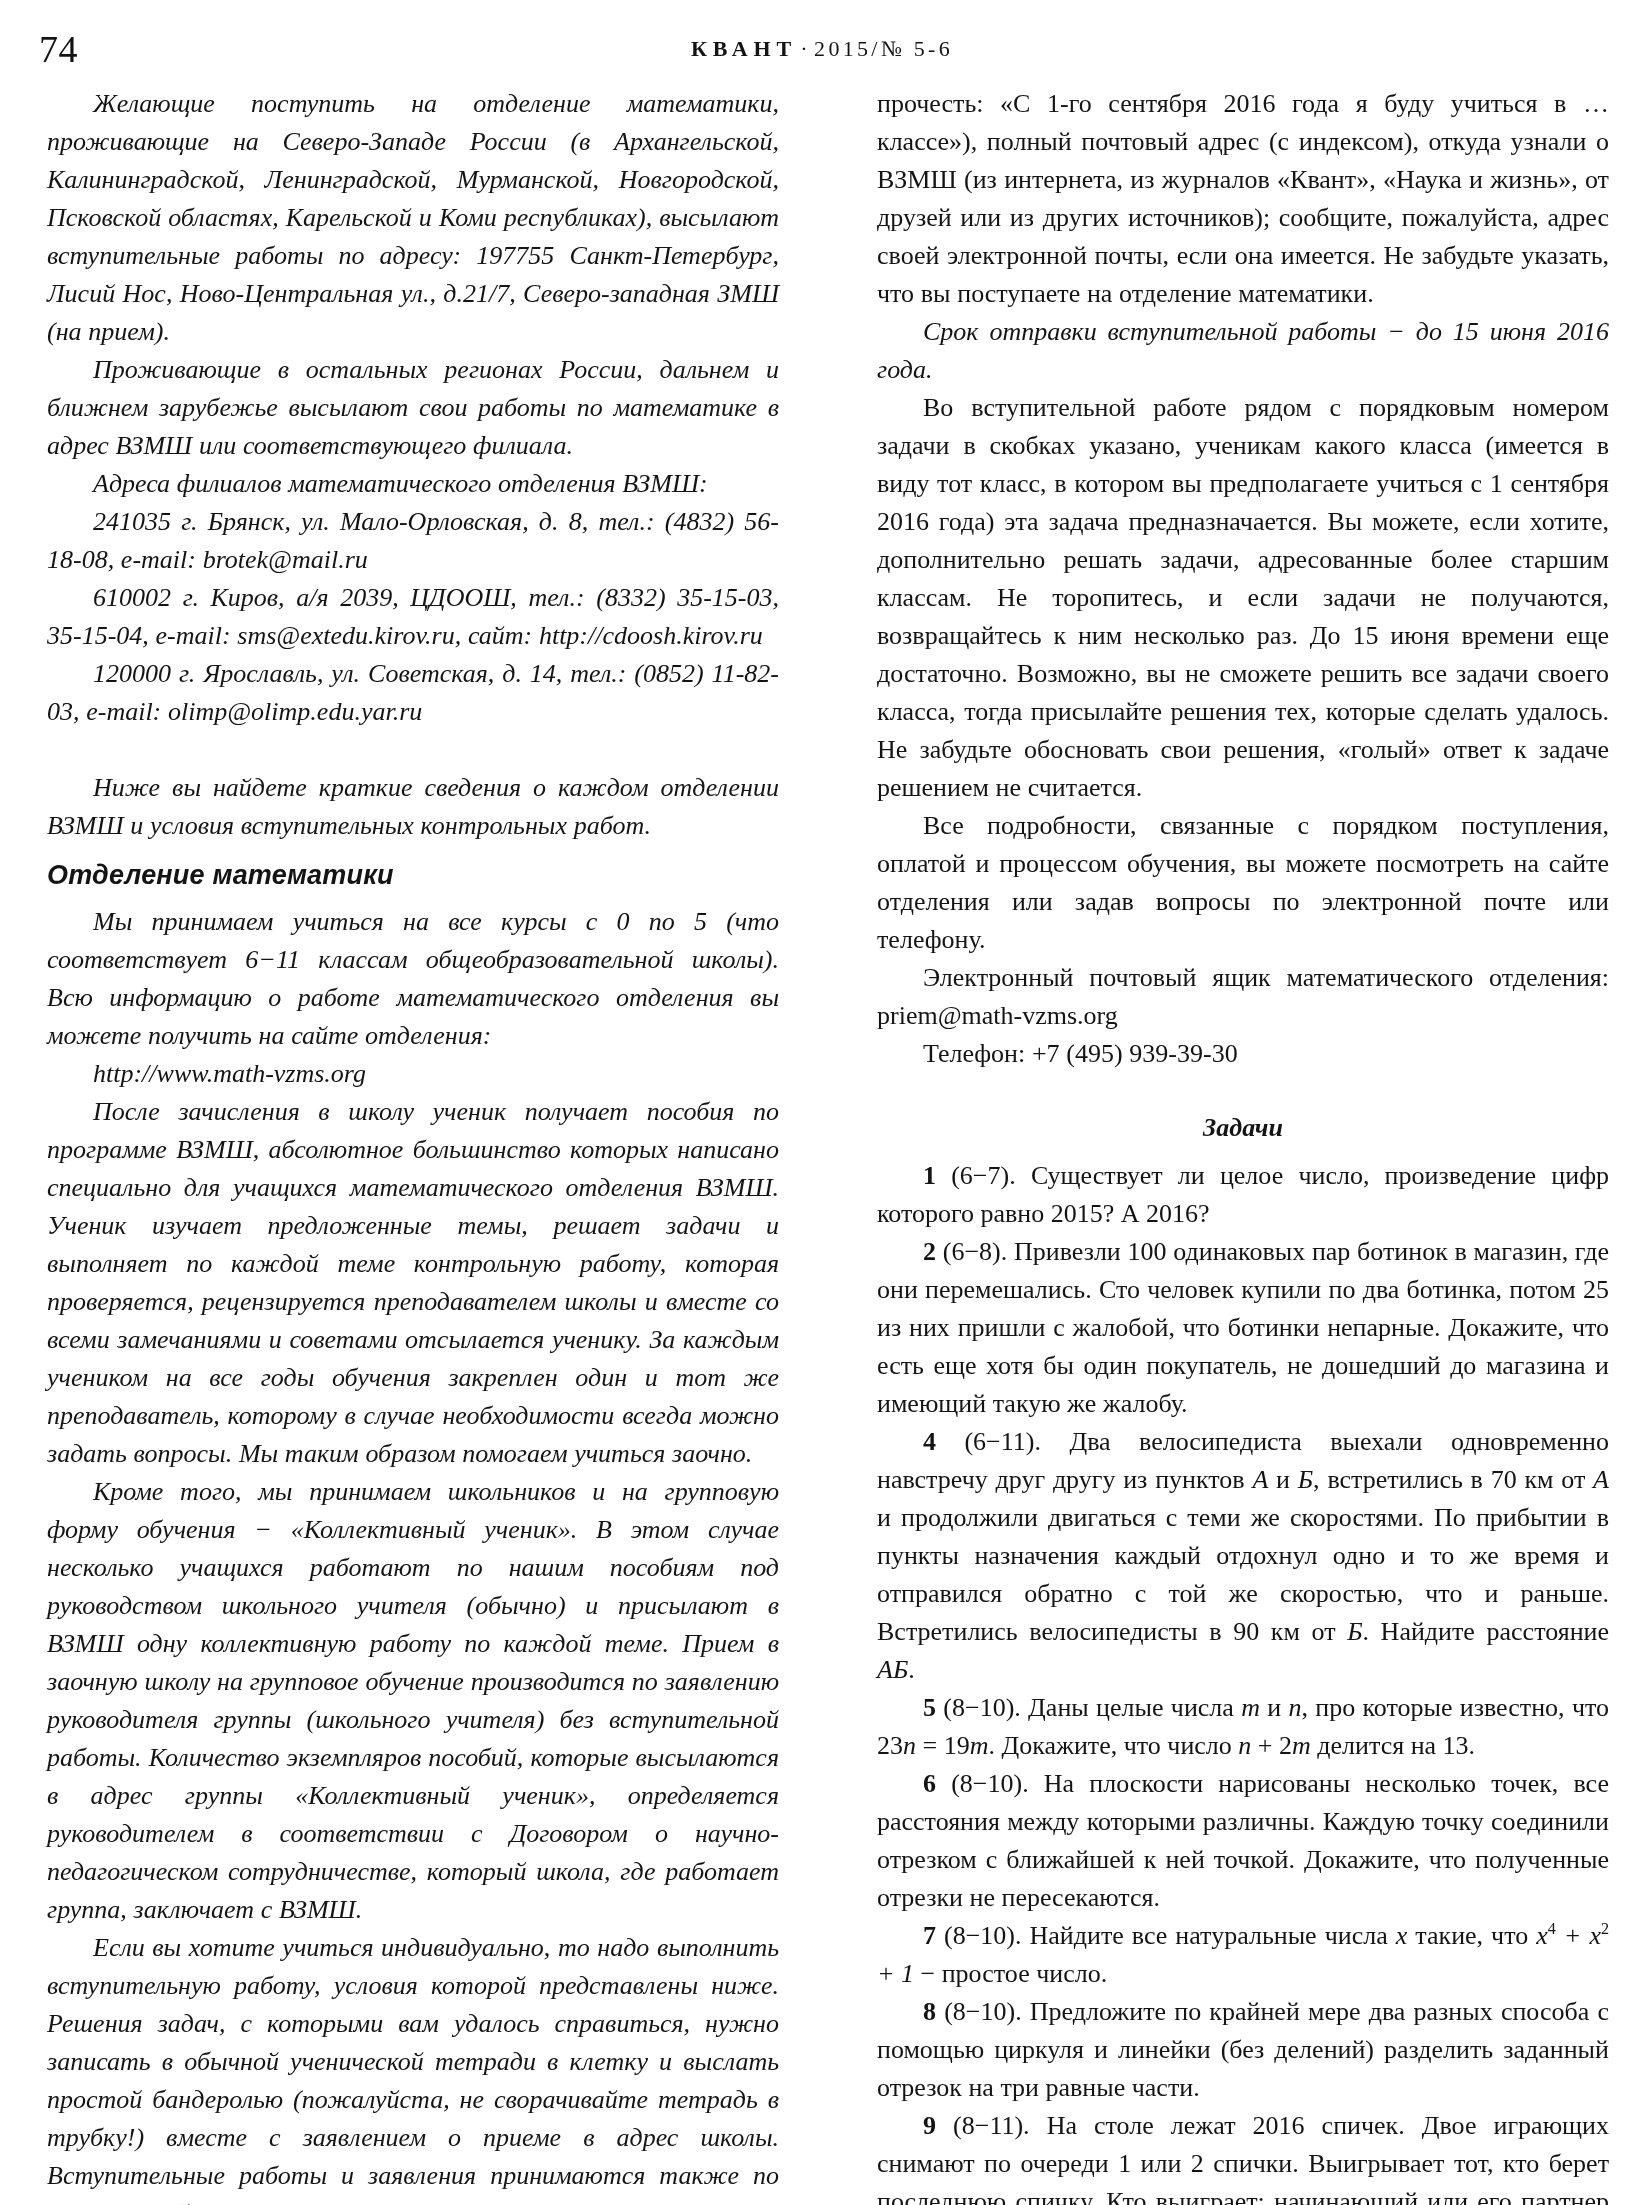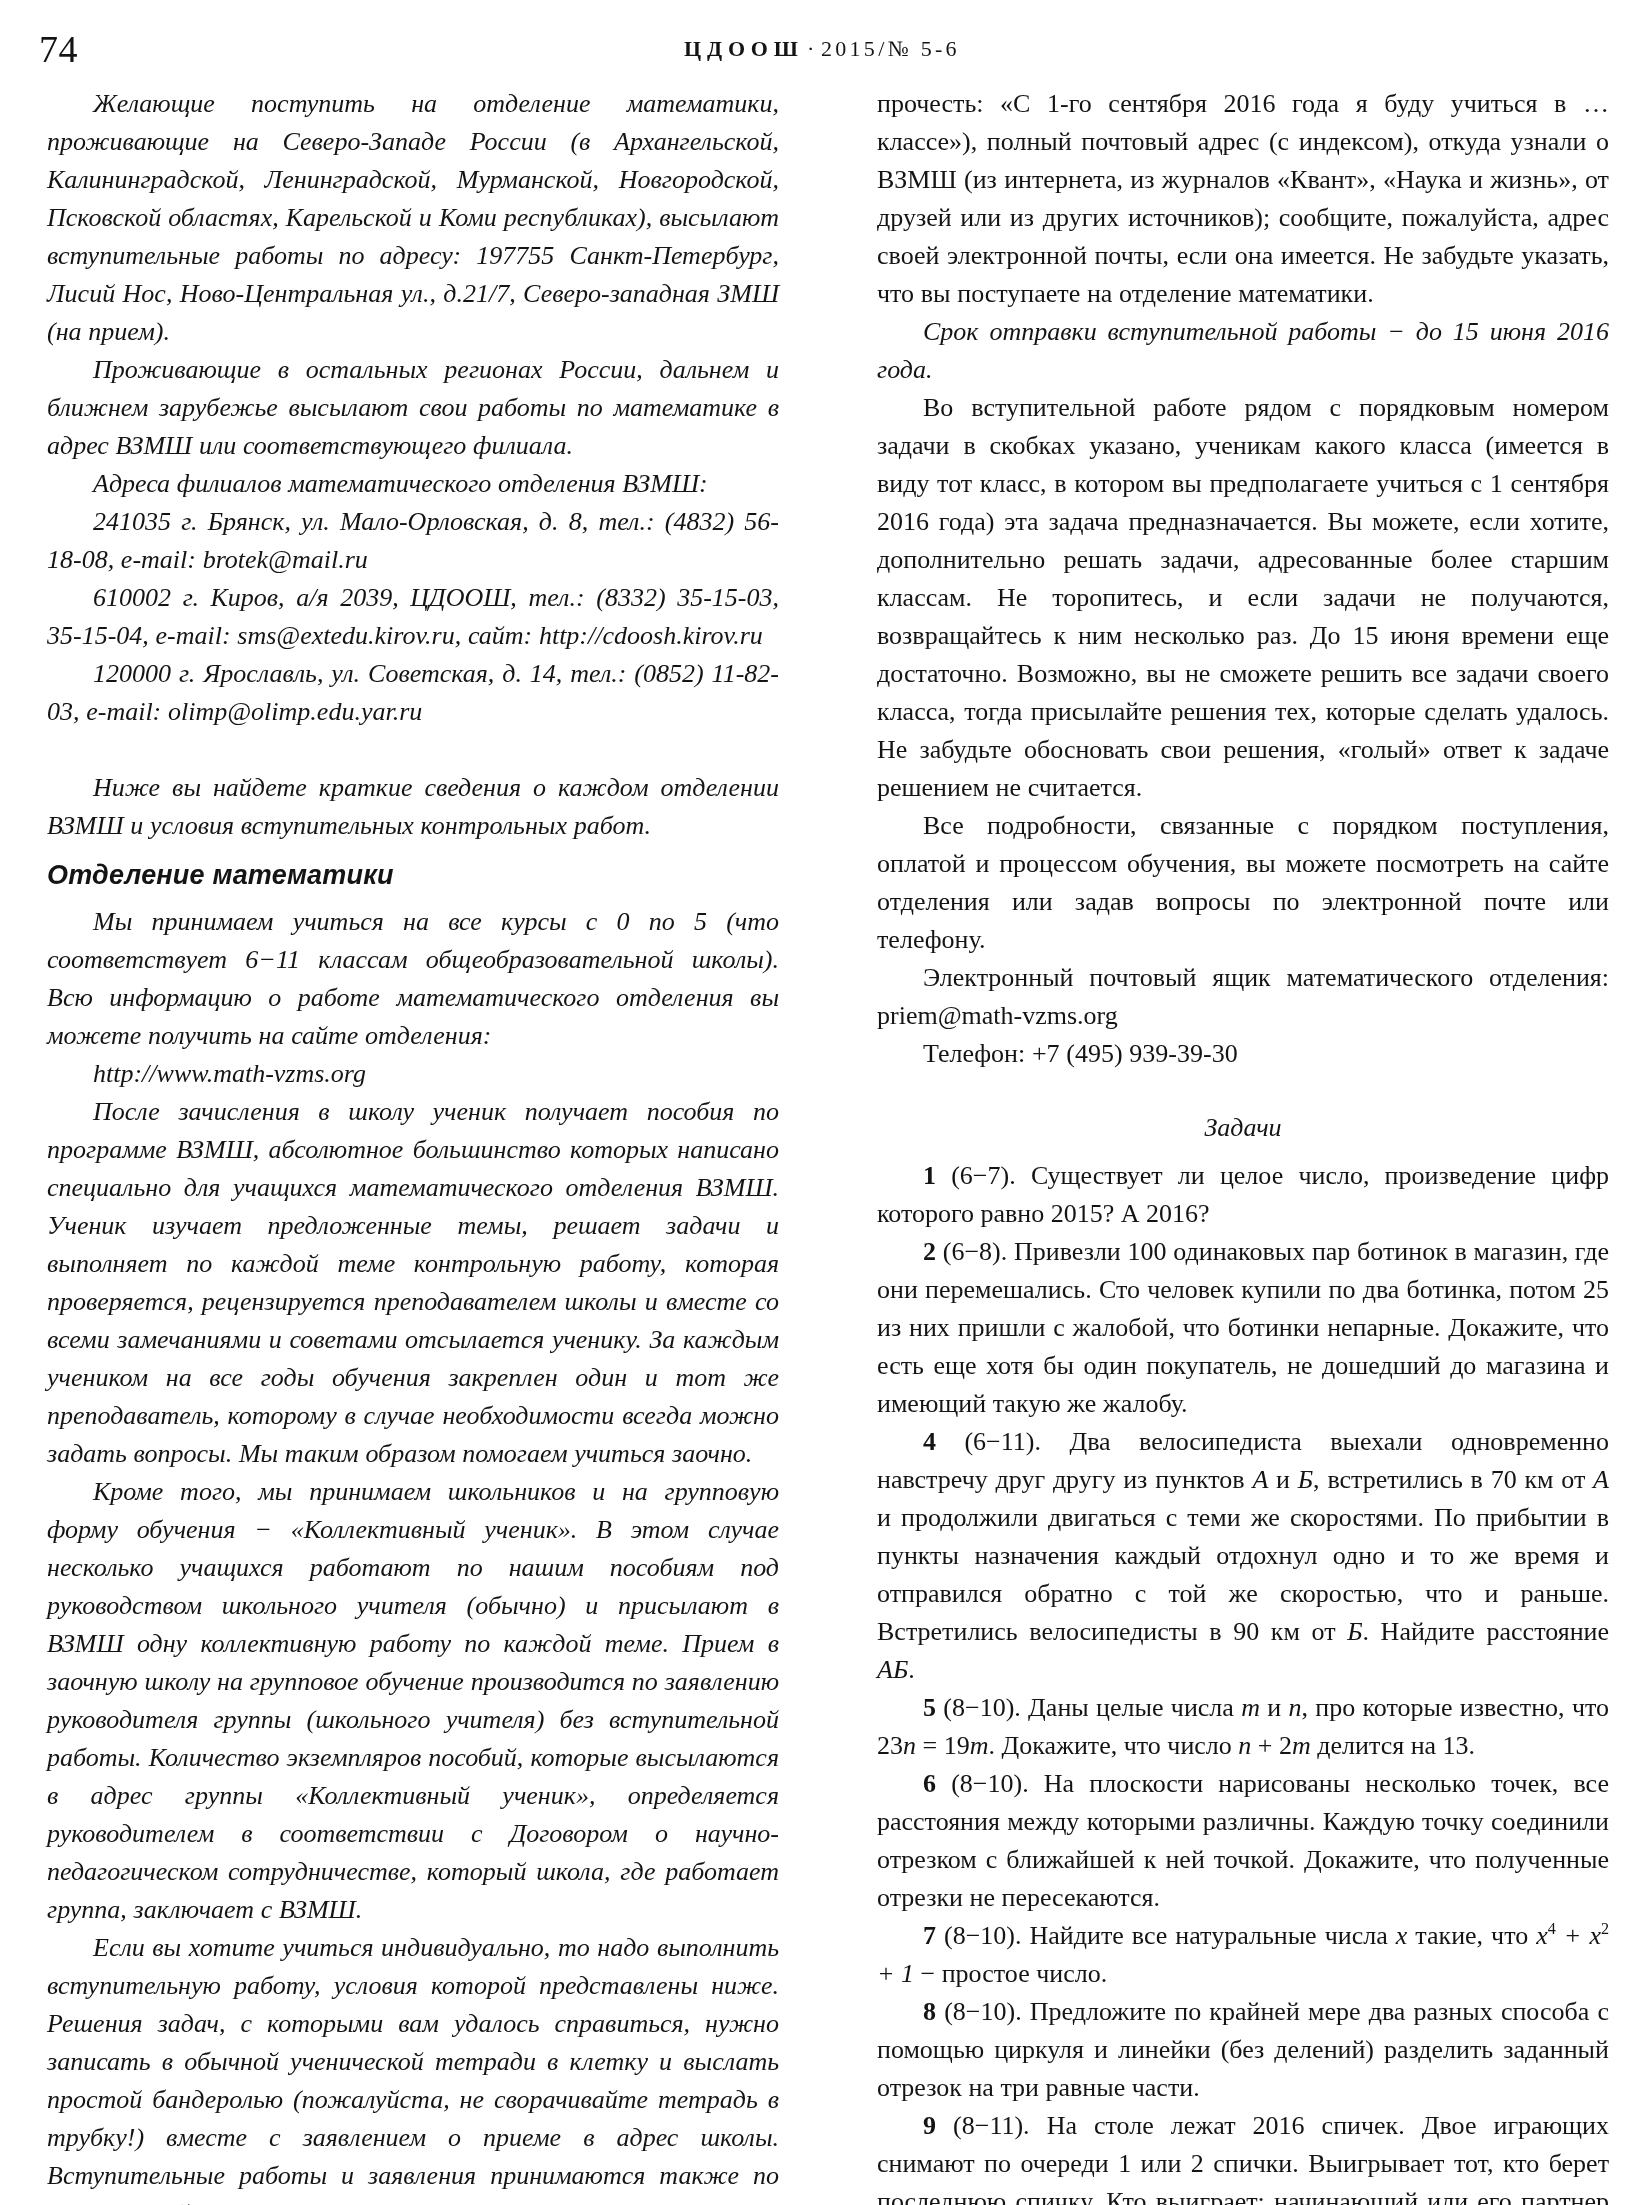--- a/index.html
+++ b/index.html
@@ -104,21 +104,21 @@
     font-family: "Liberation Sans", "DejaVu Sans", sans-serif;
     font-weight: bold;
     font-size: 27px;
     line-height: 41px;
     letter-spacing: 0.2px;
   }
   h3.tasks-head {
     margin: 36px 0 10px 0;
     text-align: center;
     font-style: italic;
-    font-weight: normal;
+    font-weight: bold;
     font-size: 26px;
     line-height: 38px;
   }
 
   p.problem {
     margin: 0;
     font-size: 26px;
     line-height: 38px;
     text-align: justify;
     text-indent: 46px;
@@ -134,21 +134,21 @@
   }
 </style>
 </head>
 <body>
 
 <div class="page">
 
   <div class="running-head">
     <div class="folio">74</div>
     <div class="journal-line">
-      <span class="journal-name">ЦДООШ</span><span class="journal-sep">·</span><span class="journal-issue">2015/№ 5-6</span>
+      <span class="journal-name">КВАНТ</span><span class="journal-sep">·</span><span class="journal-issue">2015/№ 5-6</span>
     </div>
   </div>
 
   <div class="columns">
 
     <div class="col col-left">
 
       <p class="body-par">Желающие поступить на отделение математики, проживающие на Северо-Западе России (в Архангельской, Калининградской, Ленинградской, Мурманской, Новгородской, Псковской областях, Карельской и Коми республиках), высылают вступительные работы по адресу: 197755 Санкт-Петербург, Лисий Нос, Ново-Центральная ул., д.21/7, Северо-западная ЗМШ (на прием).</p>
       <p class="body-par">Проживающие в остальных регионах России, дальнем и ближнем зарубежье высылают свои работы по математике в адрес ВЗМШ или соответствующего филиала.</p>
       <p class="body-par">Адреса филиалов математического отделения ВЗМШ:</p>

